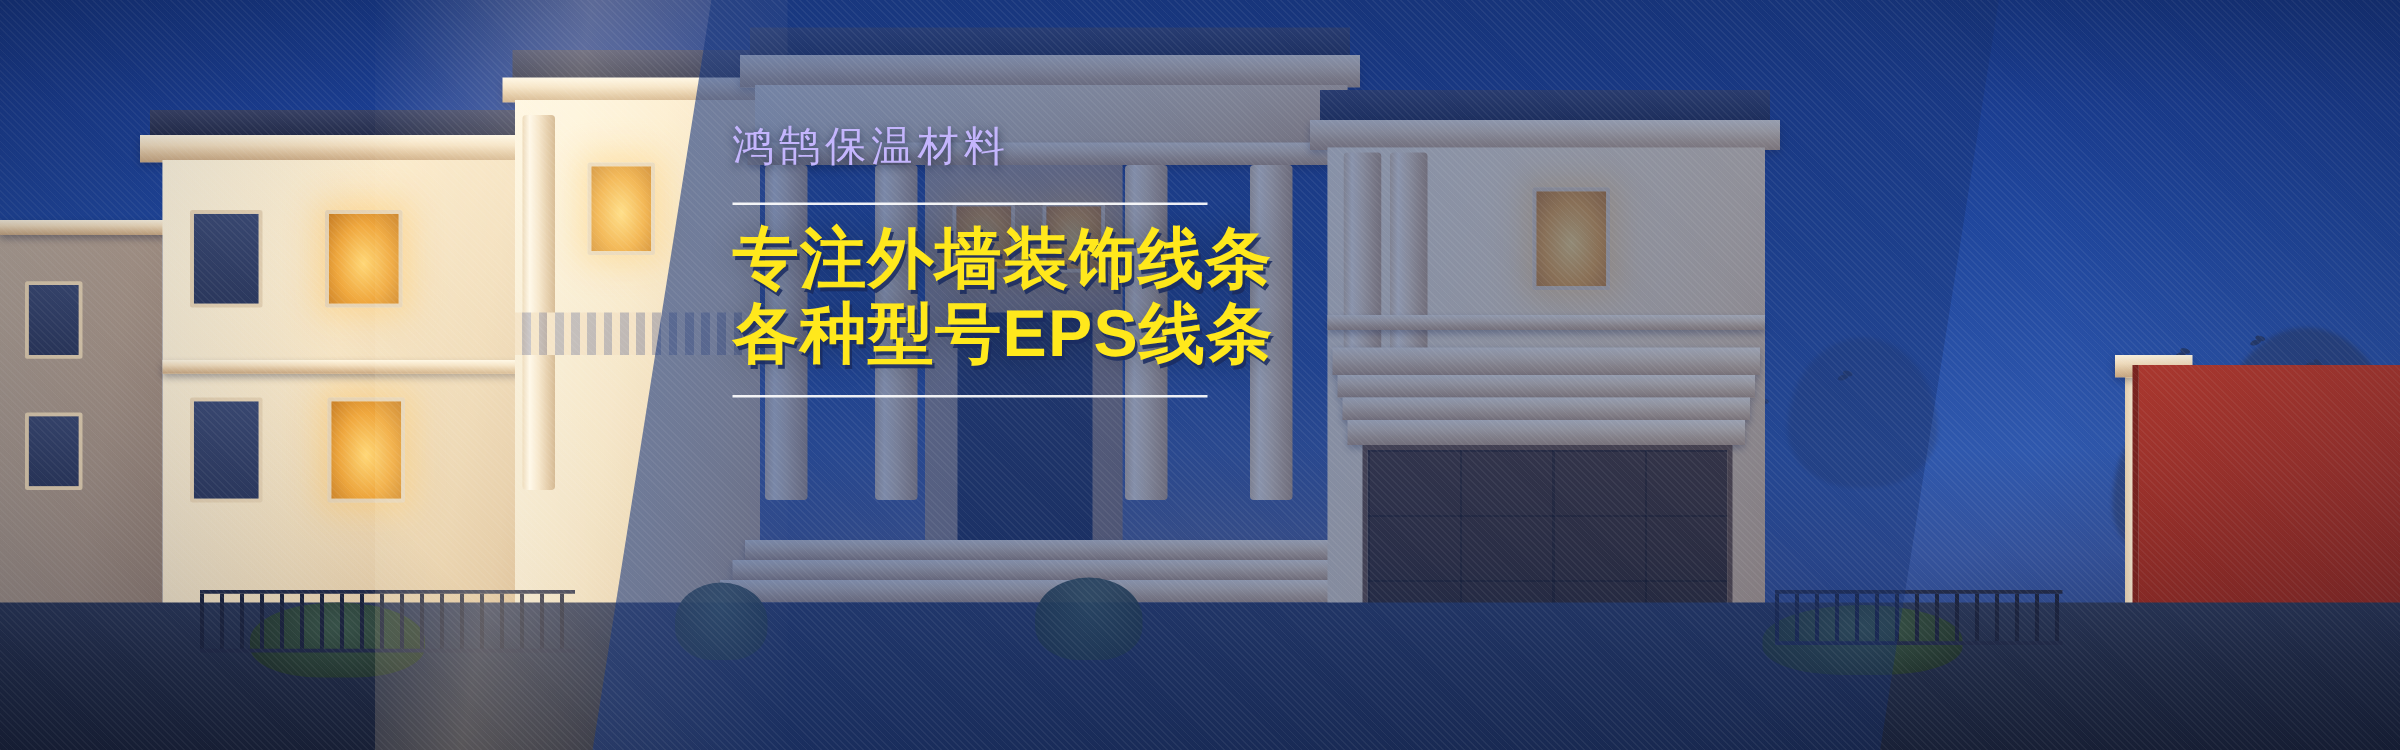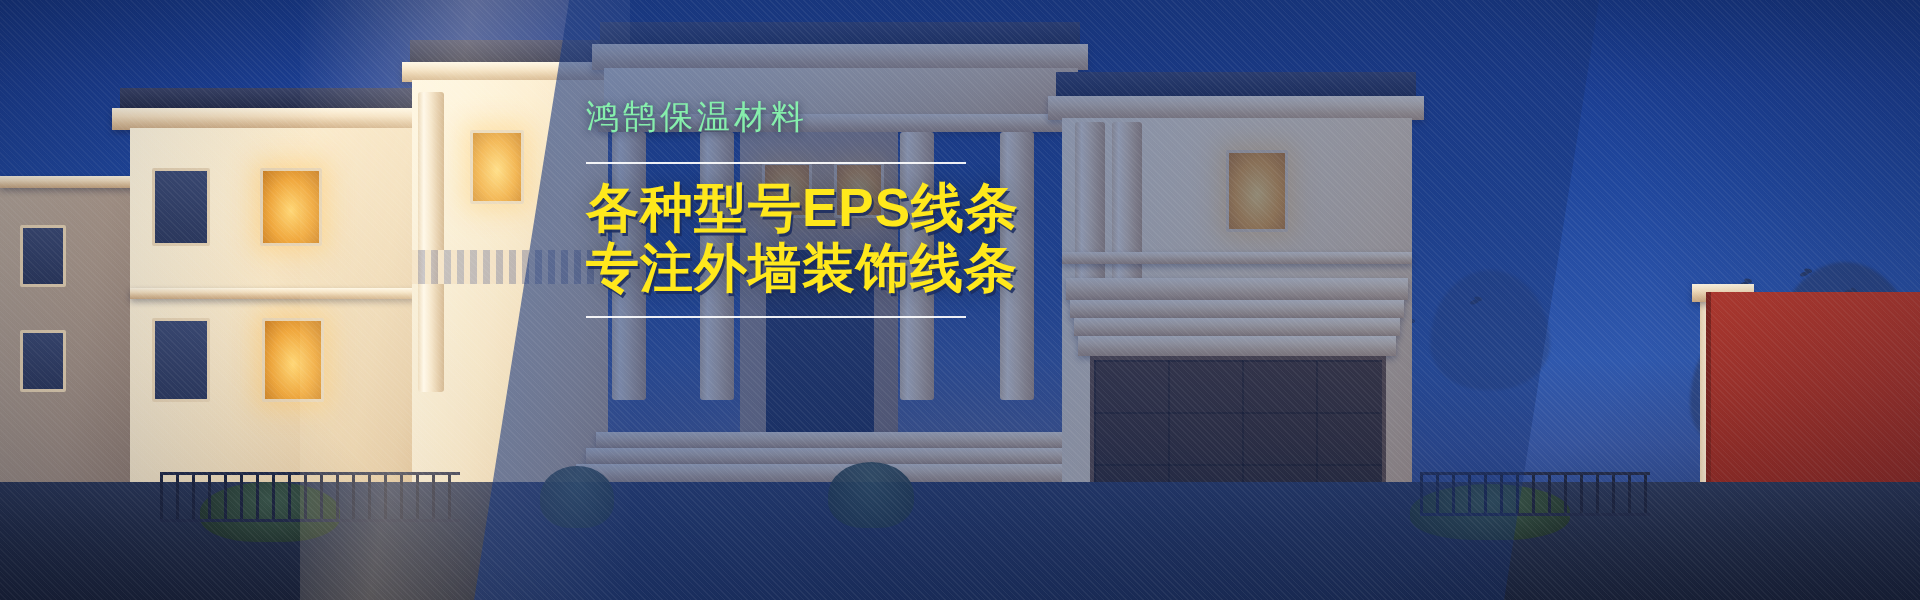--- a/index.html
+++ b/index.html
@@ -176,21 +176,21 @@
   
   .copy {
     position:absolute;
     left:586px; top:96px;
     width:520px;
     z-index:40;
   }
   .brand {
     font-size:33px;
     letter-spacing:4px;
-    color:#86efac;
+    color:#c4b5fd;
     line-height:1.25;
     text-shadow:0 2px 8px rgba(10,18,45,.75);
     white-space:nowrap;
   }
   .rule-top {
     width:380px; height:2px;
     background:#ffffff;
     opacity:.92;
     margin:25px 0 14px 0;
   }
@@ -308,20 +308,20 @@
     <div class="railing" style="left:1420px; bottom:84px; width:230px; height:44px;"></div>
   </div>
 
   <div class="shaft"></div>
 
   <div class="panel"></div>
 
   <div class="copy">
     <div class="brand">鸿鹄保温材料</div>
     <div class="rule-top"></div>
+    <div class="headline">专注外墙装饰线条</div>
     <div class="headline">各种型号EPS线条</div>
-    <div class="headline">专注外墙装饰线条</div>
     <div class="rule-bot"></div>
   </div>
 
   <div class="hatch"></div>
   <div class="vignette"></div>
 </div>
 
 </body></html>

